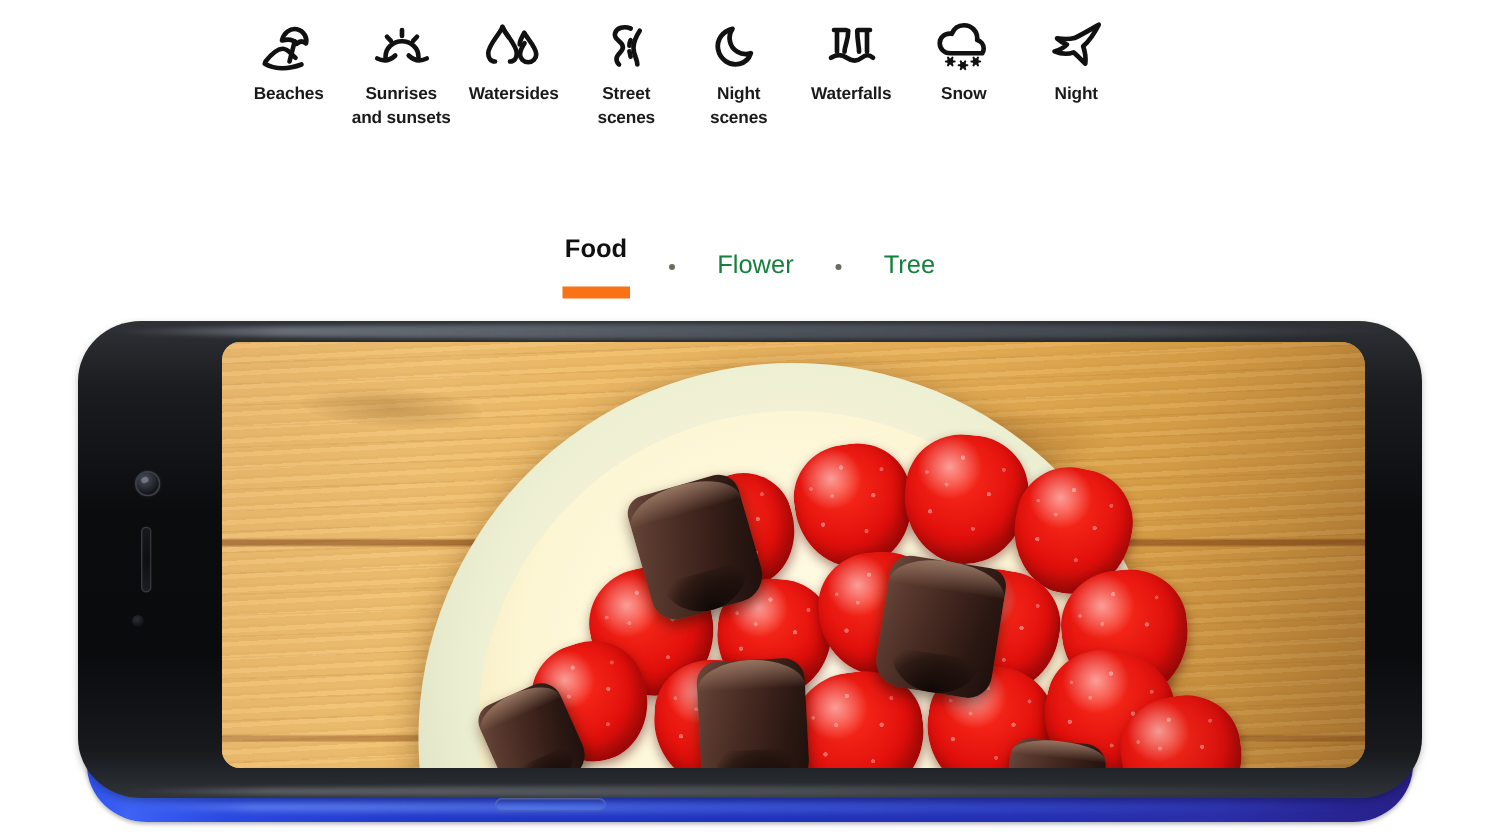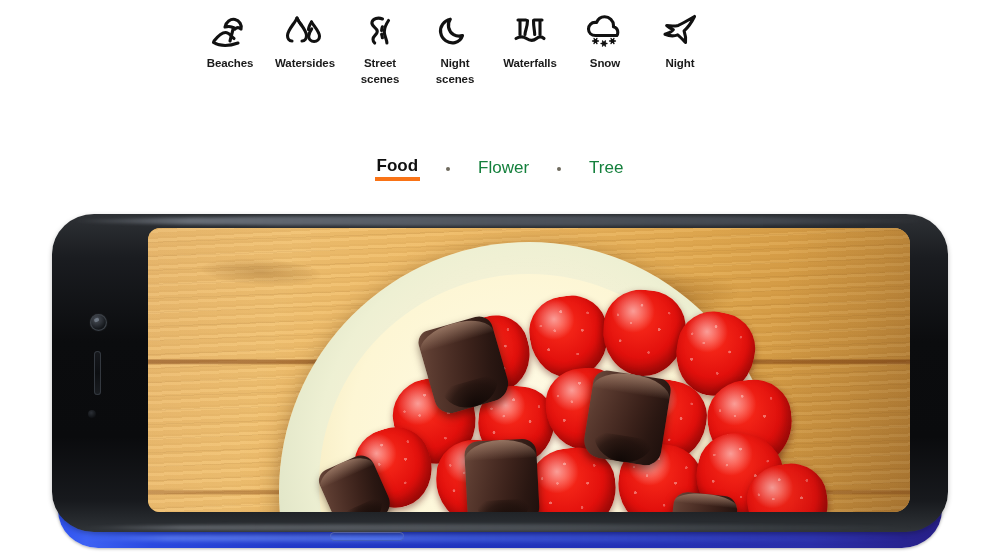--- a/index.html
+++ b/index.html
@@ -65,22 +65,22 @@
   .tab {
     font-size: 17px;
     color: #15803d;
     padding: 0 2px;
     line-height: 22px;
     cursor: pointer;
   }
   .tab.active {
     color: #101010;
     font-weight: bold;
-    border-bottom: 4px solid #f97316;
-    padding-bottom: 0;
+    border-bottom: 8px solid #f97316;
+    padding-bottom: 14px;
   }
   .tab-dot {
     width: 4px;
     height: 4px;
     border-radius: 50%;
     background: #6e6a5e;
     margin: 0 26px;
     position: relative;
     top: 1px;
   }
@@ -387,20 +387,34 @@
       <svg width="44" height="40" viewBox="0 0 44 40" fill="none" stroke="#111" stroke-width="3.1" stroke-linecap="round" stroke-linejoin="round">
         <path d="M17 16c1-5 5.5-8.5 10-7.5S34 14 33 18c-2.5-2.2-4.6-1.4-6.2.2-2.1-2.6-4.6-3.6-9.8-2.2z"></path>
         <path d="M25.5 16.5 22 30"></path>
         <path d="M6 30c4-5 8-8.5 11.5-8.5S23 25 26 27.5"></path>
         <path d="M5.5 31.5c6 3.5 15 4 24.5.5"></path>
       </svg>
     </span>
     <span class="scene-label">Beaches</span>
   </div>
 
+  <div class="scene-item">
+    <span class="scene-icon">
+      <svg width="44" height="40" viewBox="0 0 44 40" fill="none" stroke="#111" stroke-width="3.1" stroke-linecap="round" stroke-linejoin="round">
+        <path d="M22 9v4"></path>
+        <path d="M12 13.5l2.6 2.8"></path>
+        <path d="M32 13.5l-2.6 2.8"></path>
+        <path d="M11 27c0-6 5-10.5 11-10.5S33 21 33 27"></path>
+        <path d="M5.5 28c5.5 2.5 9.5.5 12-2"></path>
+        <path d="M38.5 28c-5.5 2.5-9.5.5-12-2"></path>
+      </svg>
+    </span>
+    <span class="scene-label">Sunrises
+and sunsets</span>
+  </div>
 
   <div class="scene-item">
     <span class="scene-icon">
       <svg width="44" height="40" viewBox="0 0 44 40" fill="none" stroke="#111" stroke-width="3.1" stroke-linecap="round" stroke-linejoin="round">
         <path d="M9 30c-3 0-4.5-2.5-4.5-5.5C4.5 19 12 12 14 7c1 2.4 2.6 4.8 4.2 6.9"></path>
         <path d="M14 7c2 5 9.5 12 9.5 17.5 0 3-1.5 5.5-4.5 5.5"></path>
         <path d="M28.5 11c2.4 4 8 9.6 8 14.2 0 3-2.3 5.3-5.4 5.3s-5.4-2.3-5.4-5.3c0-2.4 1.4-5 3-7.4"></path>
         <path d="M28.5 11c-1.6 2.6-3 5.2-3 7.6"></path>
       </svg>
     </span>

